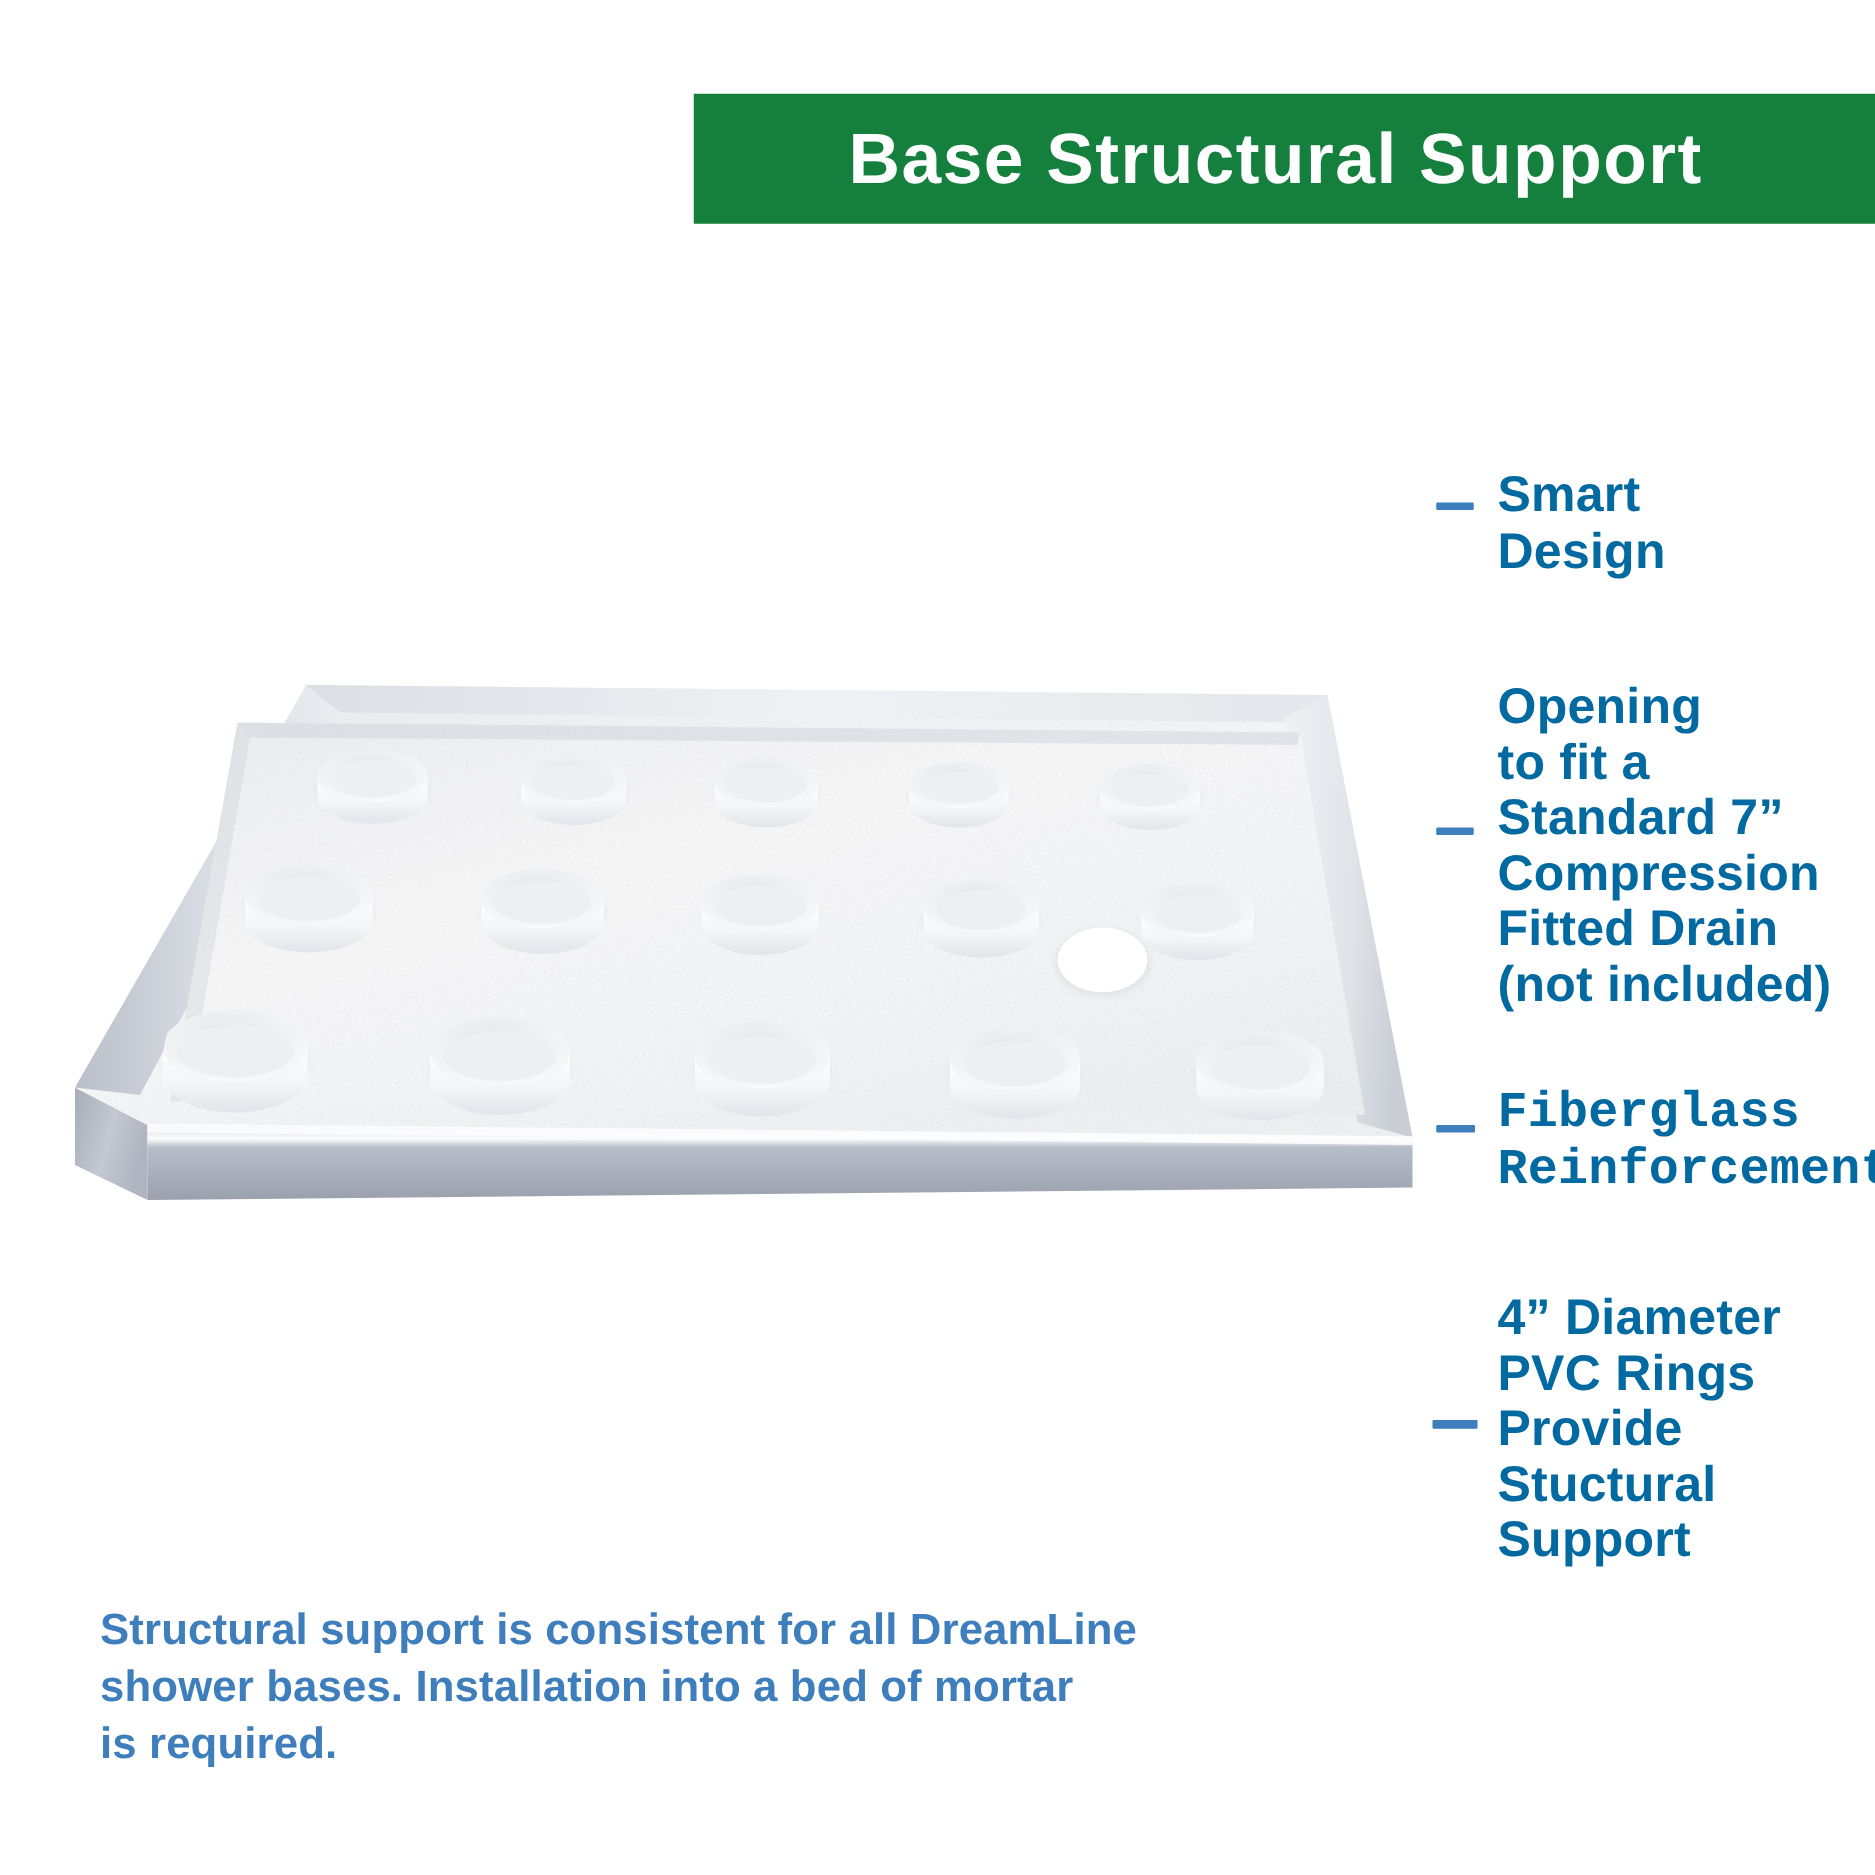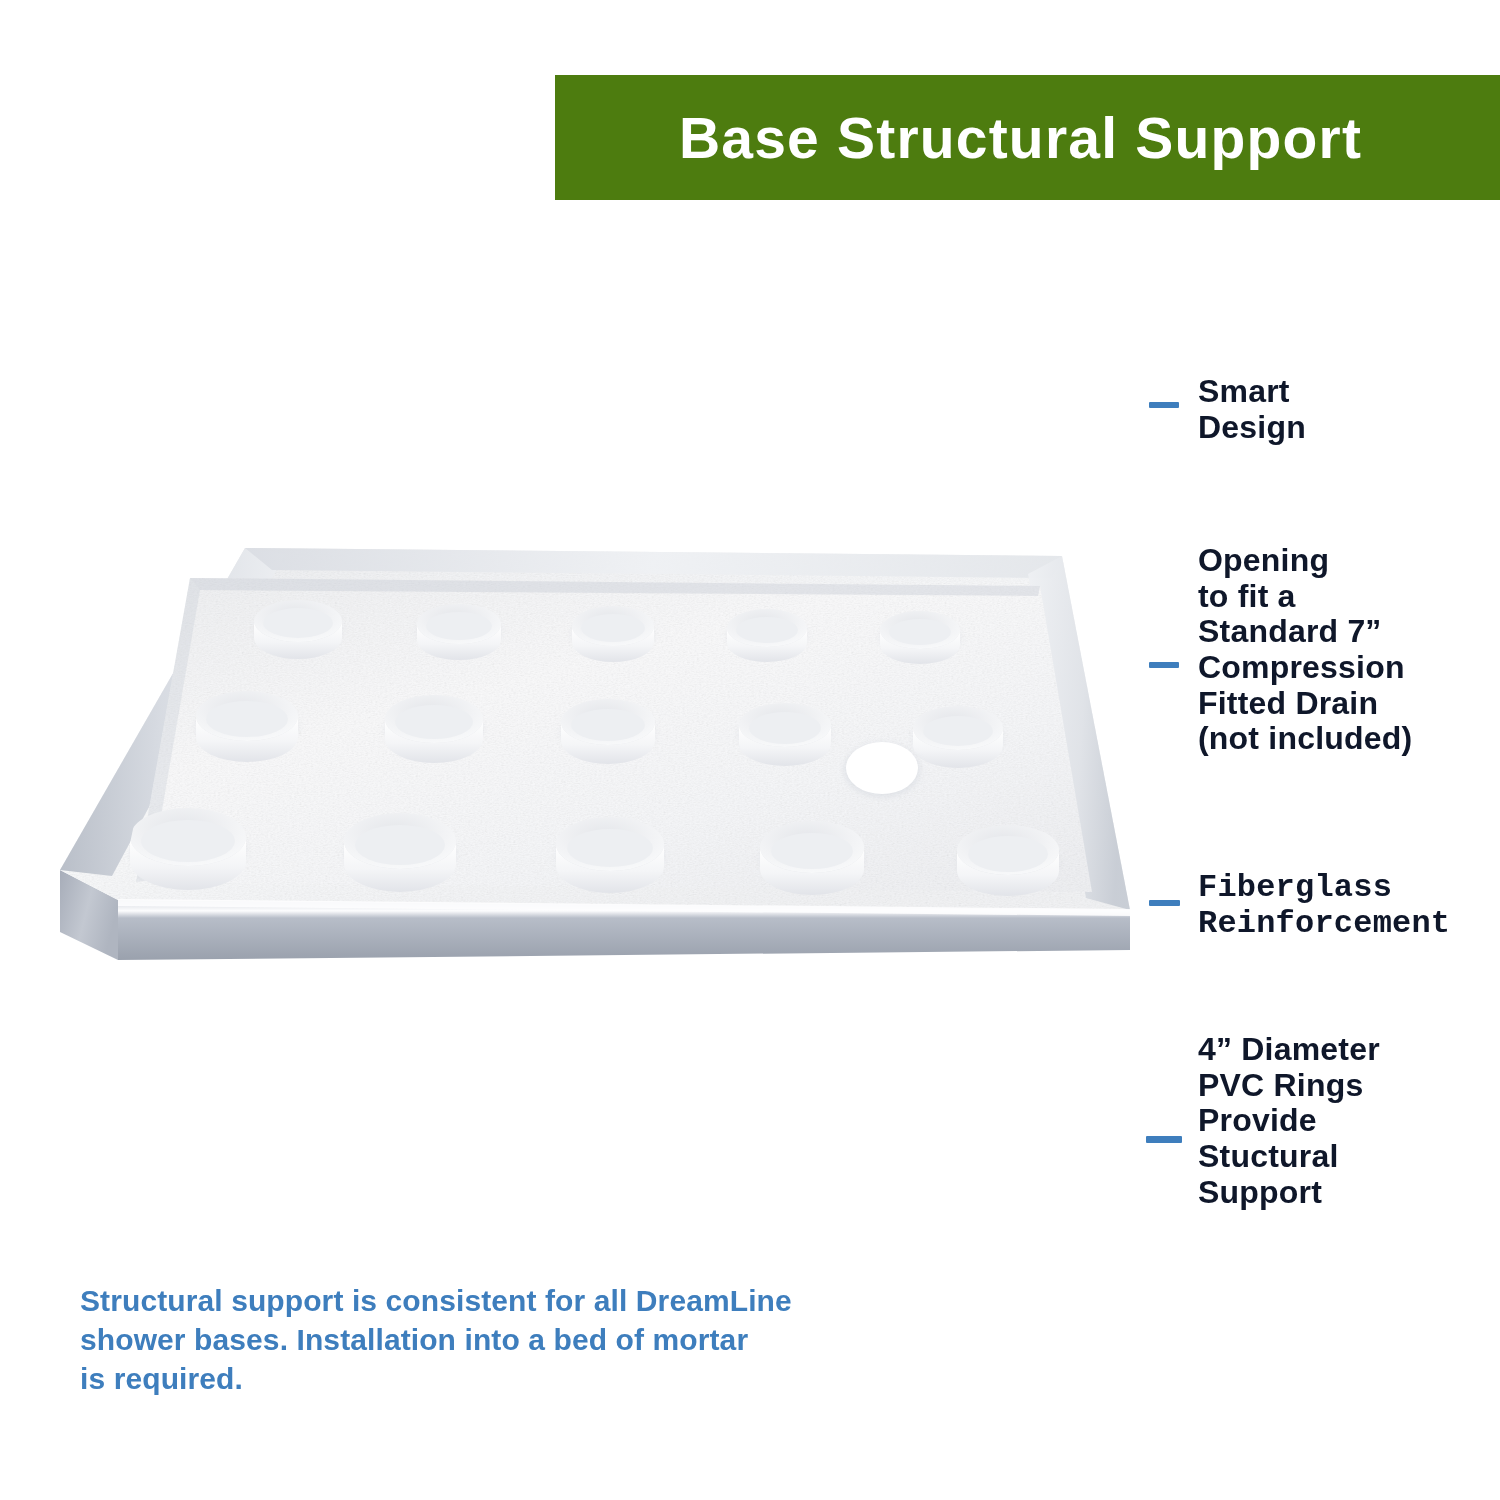--- a/index.html
+++ b/index.html
@@ -16,22 +16,22 @@
     font-family: "Liberation Sans", sans-serif;
     -webkit-font-smoothing: antialiased;
   }
 
   
   #header-banner {
     position: absolute;
     left: 555px;
     top: 75px;
     width: 945px;
-    height: 125px;
-    background: #4d7c0f;
+    height: 104px;
+    background: #15803d;
     display: flex;
     align-items: center;
     justify-content: center;
     box-sizing: border-box;
     padding-right: 14px;
   }
   #header-title {
     color: #ffffff;
     font-size: 57px;
     font-weight: bold;
@@ -46,22 +46,22 @@
     left: 40px;
     top: 520px;
     width: 1120px;
     height: 480px;
   }
   #product-figure svg { display: block; }
 
   
   .callout {
     position: absolute;
-    color: #0f172a;
-    font-size: 32px;
+    color: #0369a1;
+    font-size: 40px;
     font-weight: bold;
     line-height: 1.115;
     letter-spacing: 0.2px;
     white-space: pre-line;
     font-family: "Liberation Sans", sans-serif;
   }
   .callout-dash {
     position: absolute;
     background: #3E7EBD;
     border-radius: 1px;
@@ -79,21 +79,21 @@
   #callout-pvc-rings         { left: 1198px; top: 1032px; }
   #dash-pvc-rings            { left: 1146px; top: 1136px; width: 36px; height: 7px; }
 
   
   #footer-note {
     position: absolute;
     left: 80px;
     top: 1281px;
     width: 900px;
     color: #3E7EBD;
-    font-size: 30px;
+    font-size: 35px;
     font-weight: bold;
     line-height: 1.30;
     letter-spacing: 0.1px;
     white-space: pre-line;
     font-family: "Liberation Sans", sans-serif;
   }
 </style>
 </head>
 <body>
 

